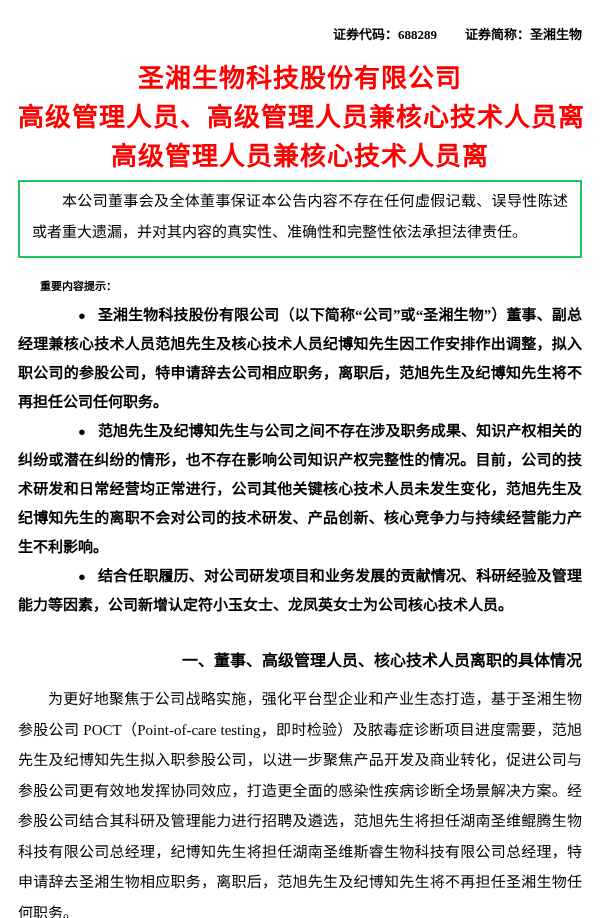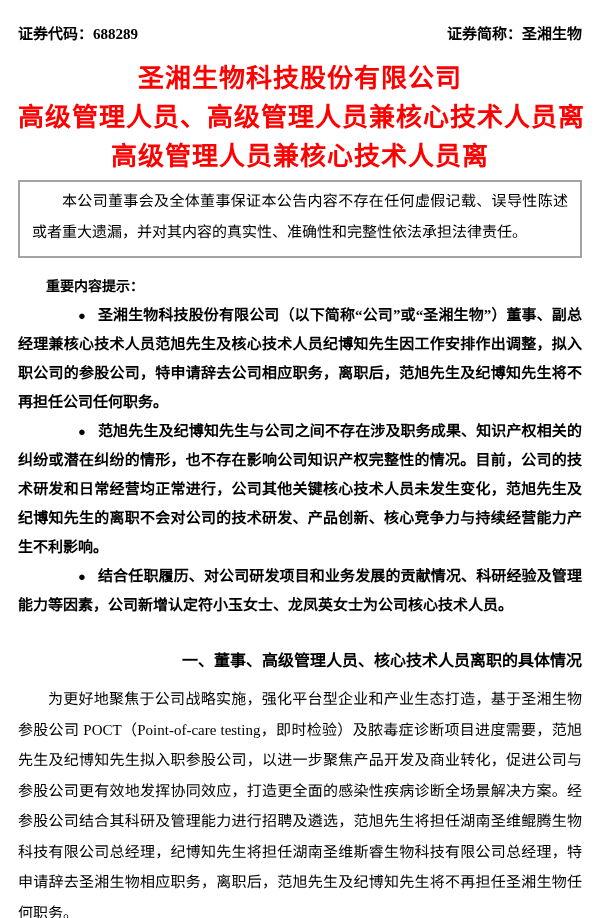--- a/index.html
+++ b/index.html
@@ -9,55 +9,55 @@
     margin:0 auto;
     background:#ffffff;
     box-sizing:border-box;
     padding:26px 18px 0 18px;
     overflow:hidden;
     color:#000;
     font-family:"Liberation Serif","DejaVu Serif",serif;
   }
   .doc-header{
     display:flex;
-    justify-content:space-between;
+    justify-content:flex-end;
     align-items:baseline;
     font-weight:bold;
-    font-size:15px;
+    font-size:13px;
     line-height:17px;
     gap:28px;
   }
   .doc-title{
     margin-top:16px;
     text-align:center;
     font-family:"Liberation Sans","DejaVu Sans",sans-serif;
     font-weight:bold;
     font-size:26px;
     line-height:39px;
     letter-spacing:1px;
   }
   .doc-title .t-line{white-space:nowrap;}
   .disclaimer-box{
     margin-top:4px;
-    border:2px solid #a3a3a3;
+    border:2px solid #22c55e;
     padding:4px 12px 8px 12px;
   }
   .disclaimer-box p{
     margin:0;
     text-indent:2em;
     font-size:15px;
     line-height:31px;
     text-align:justify;
   }
   .notice-heading{
     margin:14px 0 0 0;
     text-indent:2em;
     font-family:"Liberation Sans","DejaVu Sans",sans-serif;
     font-weight:bold;
-    font-size:14px;
+    font-size:11px;
     line-height:29px;
   }
   .bullet-para{
     margin:0;
     text-indent:2em;
     font-size:15px;
     font-weight:bold;
     line-height:29px;
     text-align:justify;
   }

